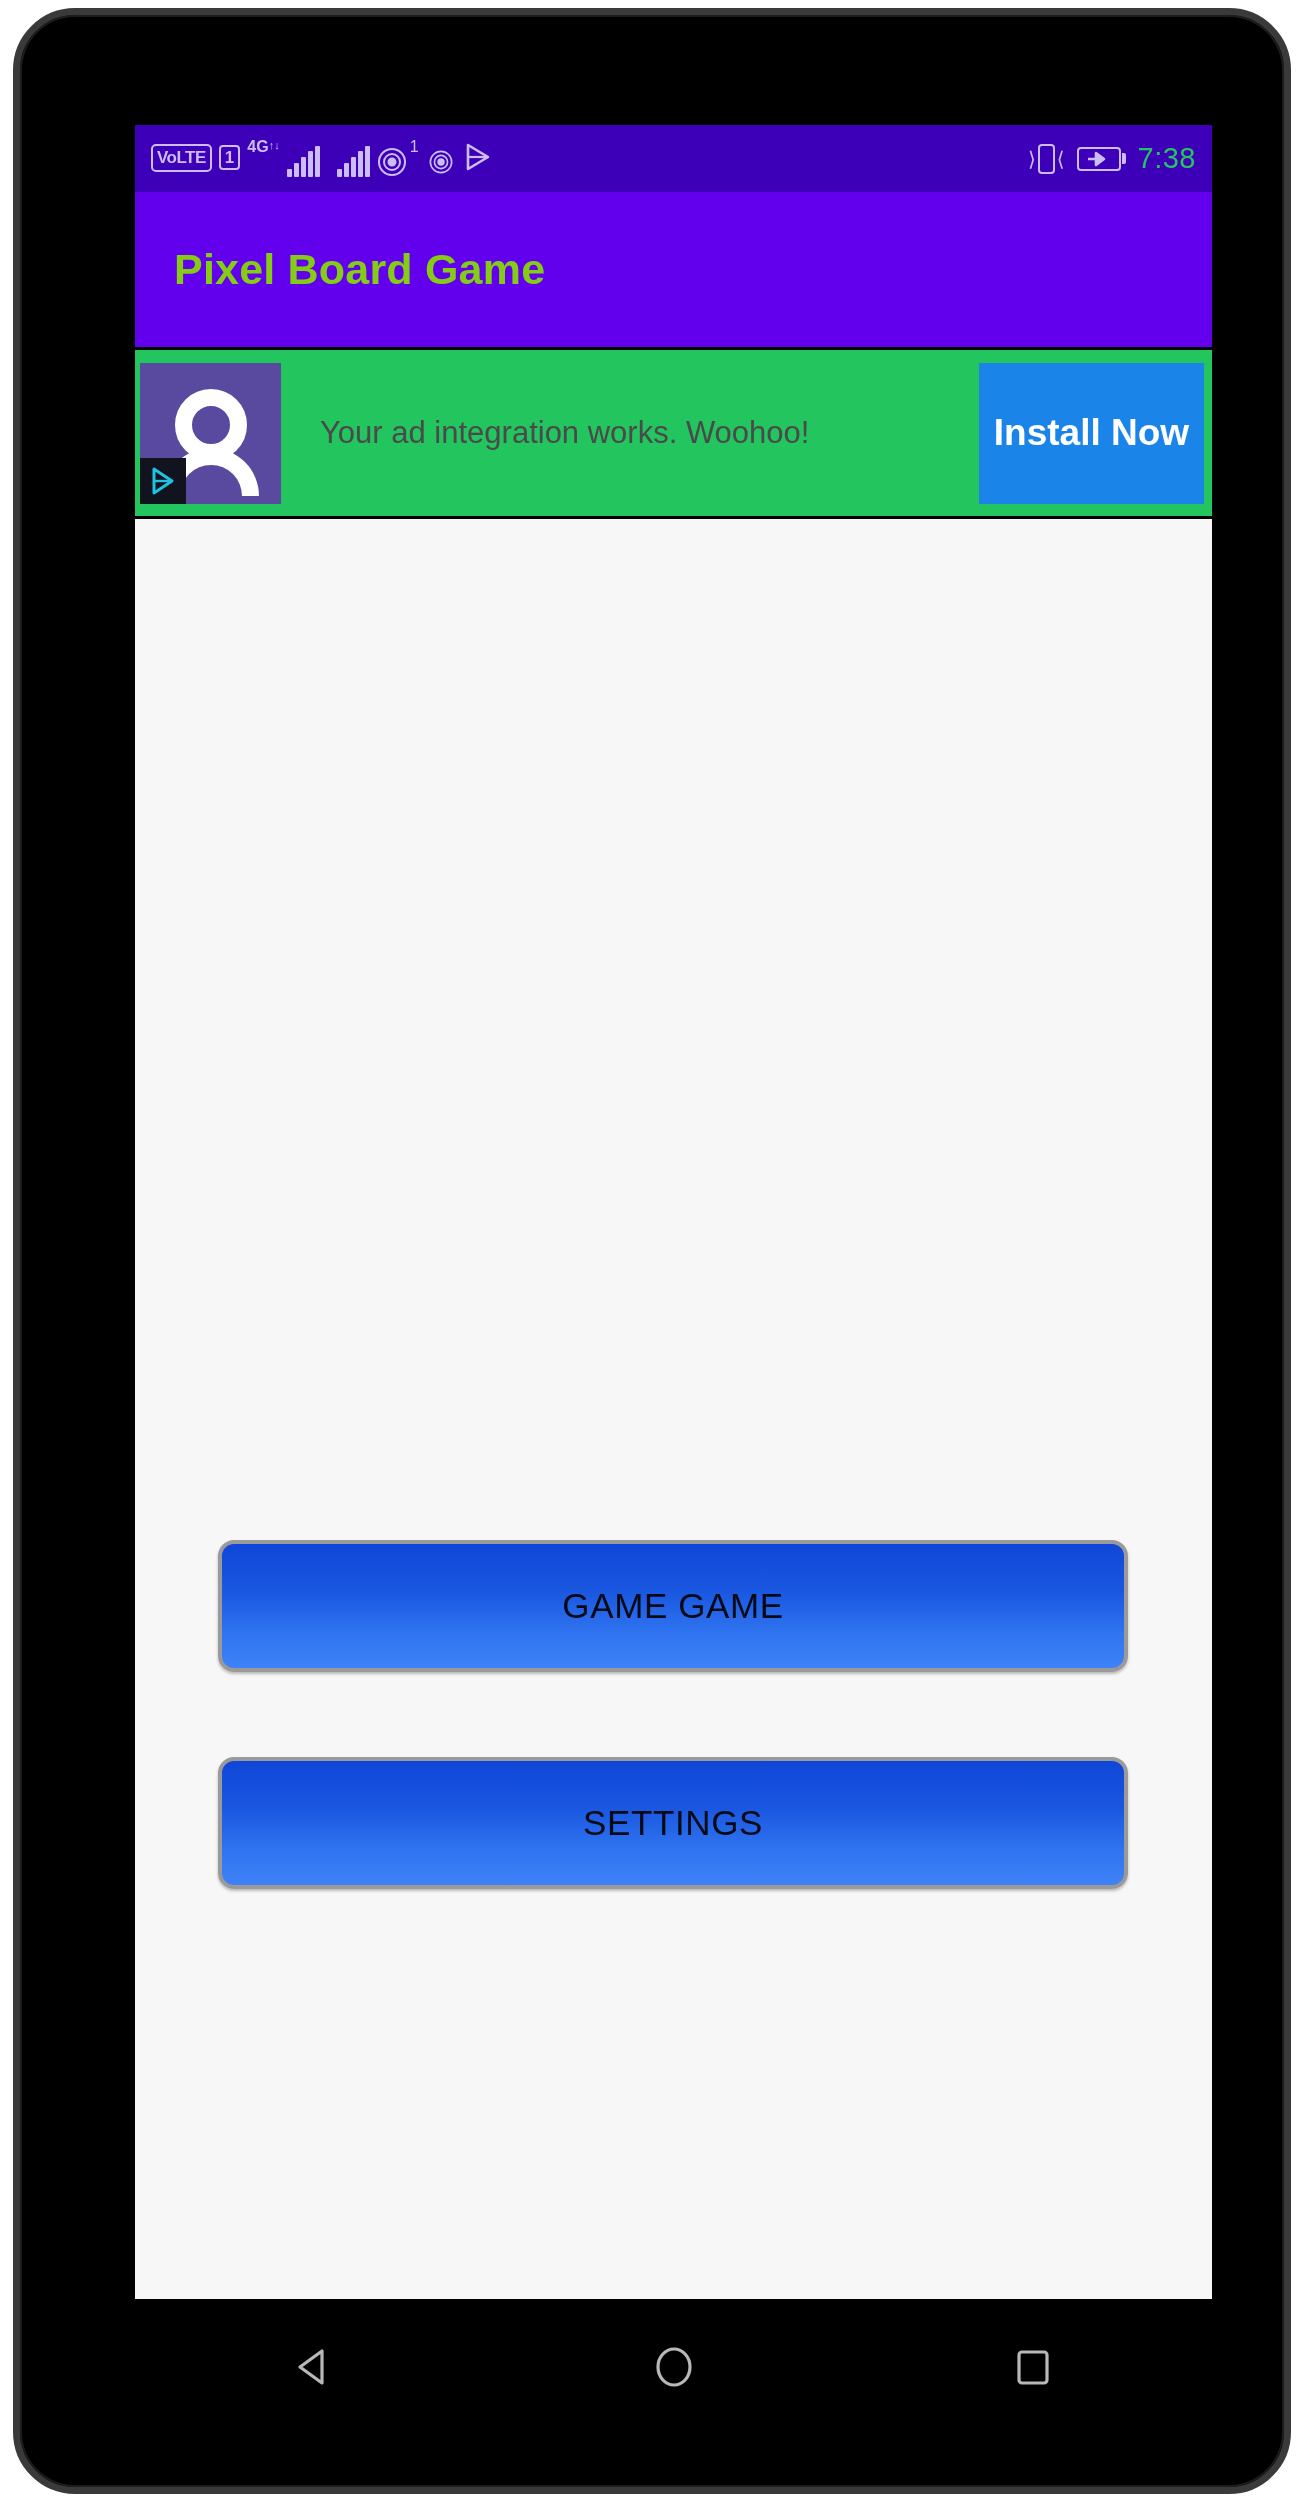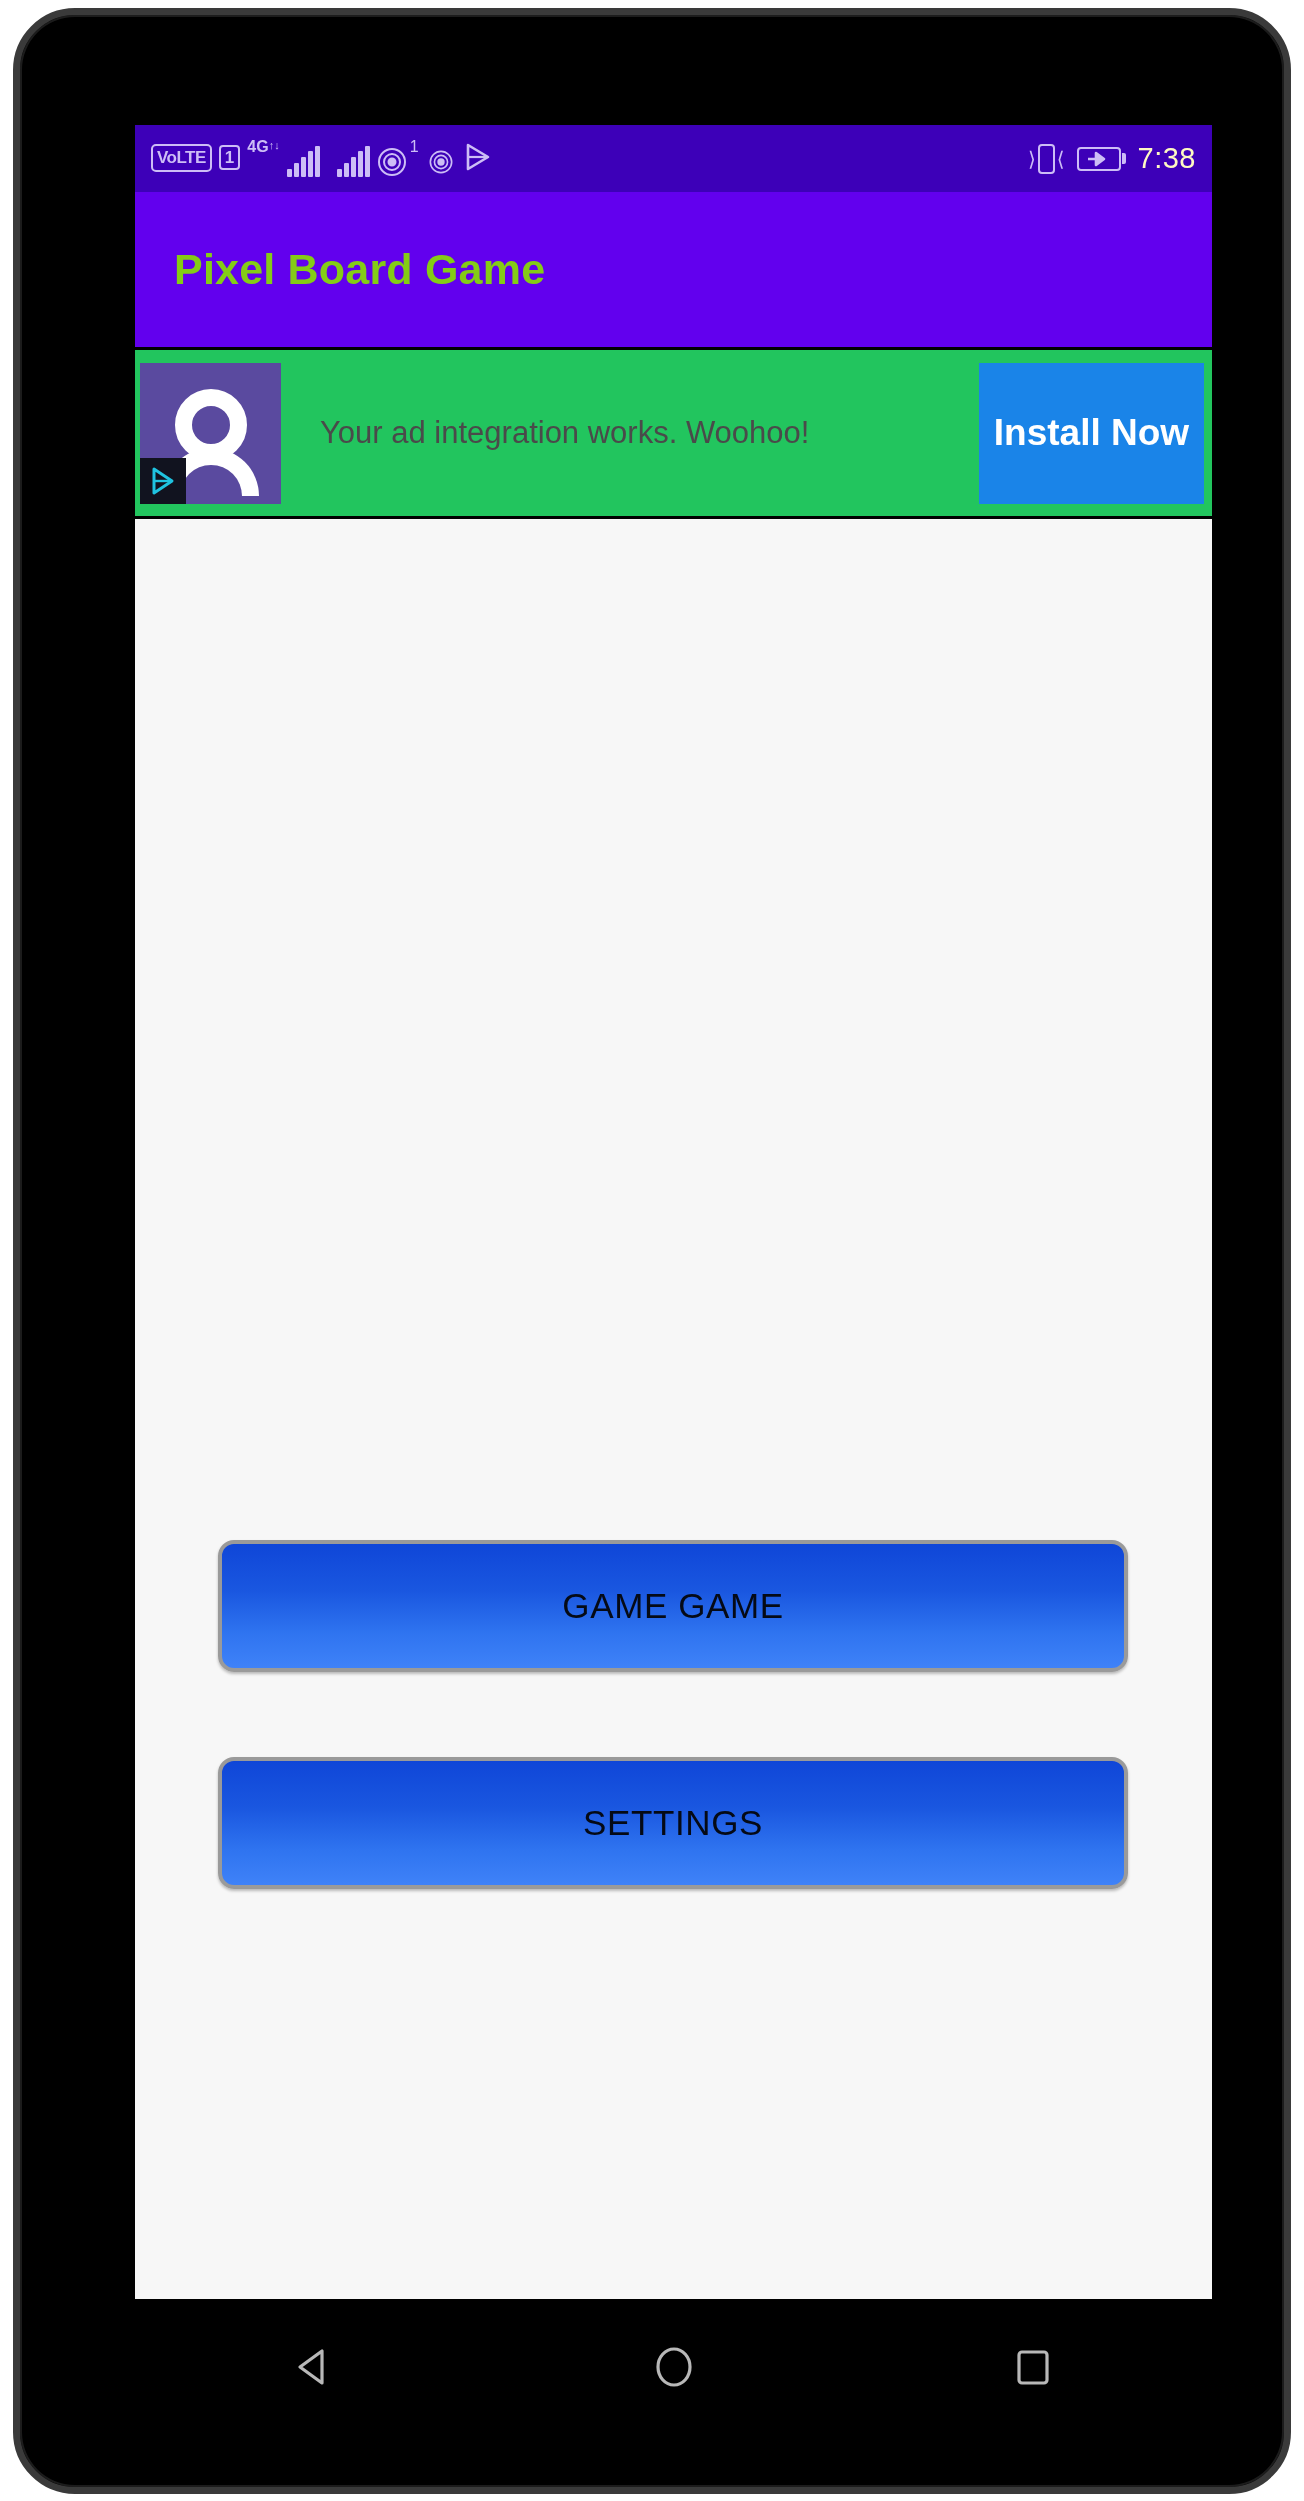--- a/index.html
+++ b/index.html
@@ -92,21 +92,21 @@
   .vib-w { color:#cdbdf6; font-size:20px; line-height:1; }
 
   .battery { display:flex; align-items:center; }
   .bat-body {
     width:44px; height:24px;
     border:2px solid #cdbdf6;
     border-radius:4px;
     display:flex; align-items:center; justify-content:center;
   }
   .bat-tip { width:4px; height:11px; background:#cdbdf6; border-radius:0 2px 2px 0; margin-left:1px; }
-  .clock { color:#fef9c3; font-size:29px; line-height:1; letter-spacing:0.5px; }
+  .clock { color:#22c55e; font-size:29px; line-height:1; letter-spacing:0.5px; }
 
   
   #appbar {
     height:155px;
     background:#6200ee;
     display:flex;
     align-items:center;
     padding-left:39px;
   }
   #appbar .title {

